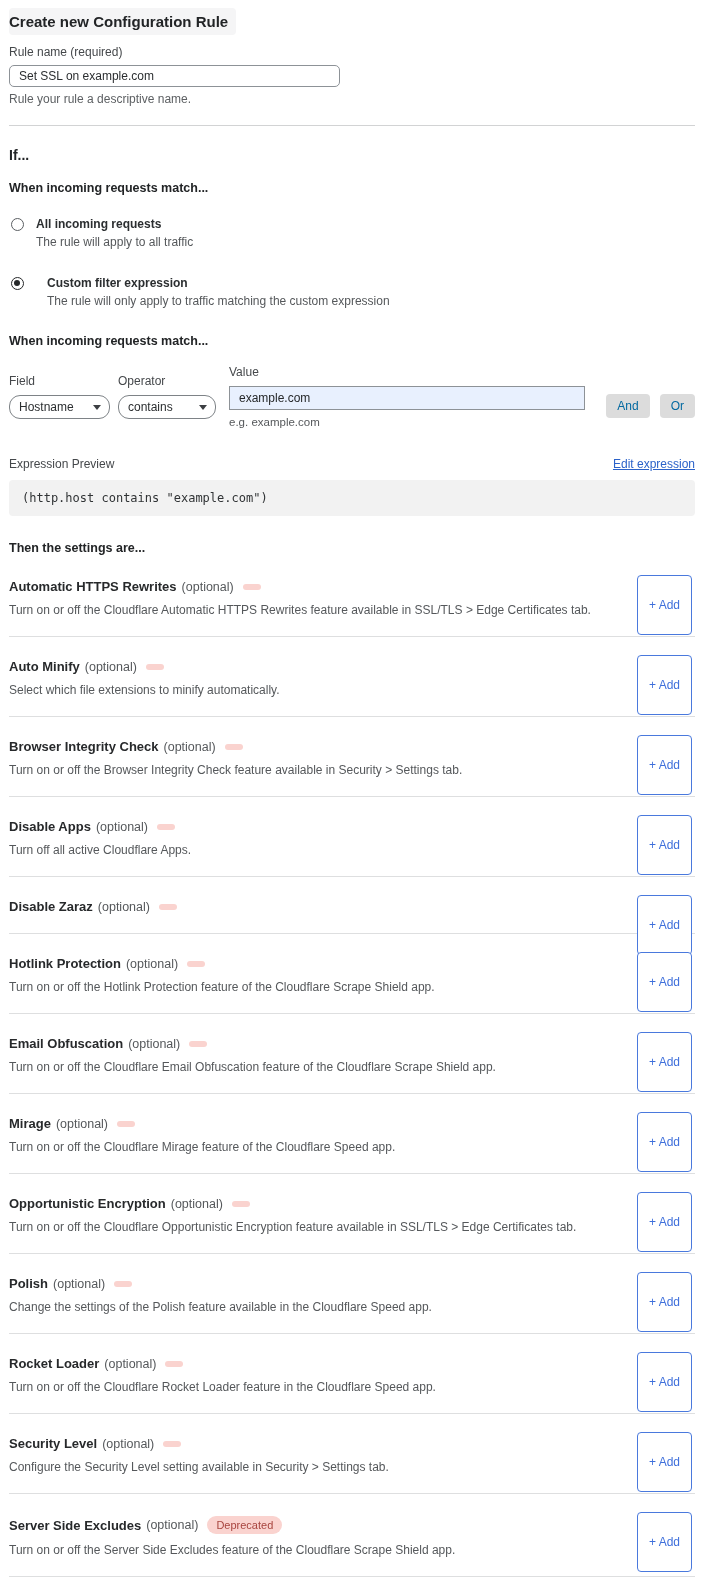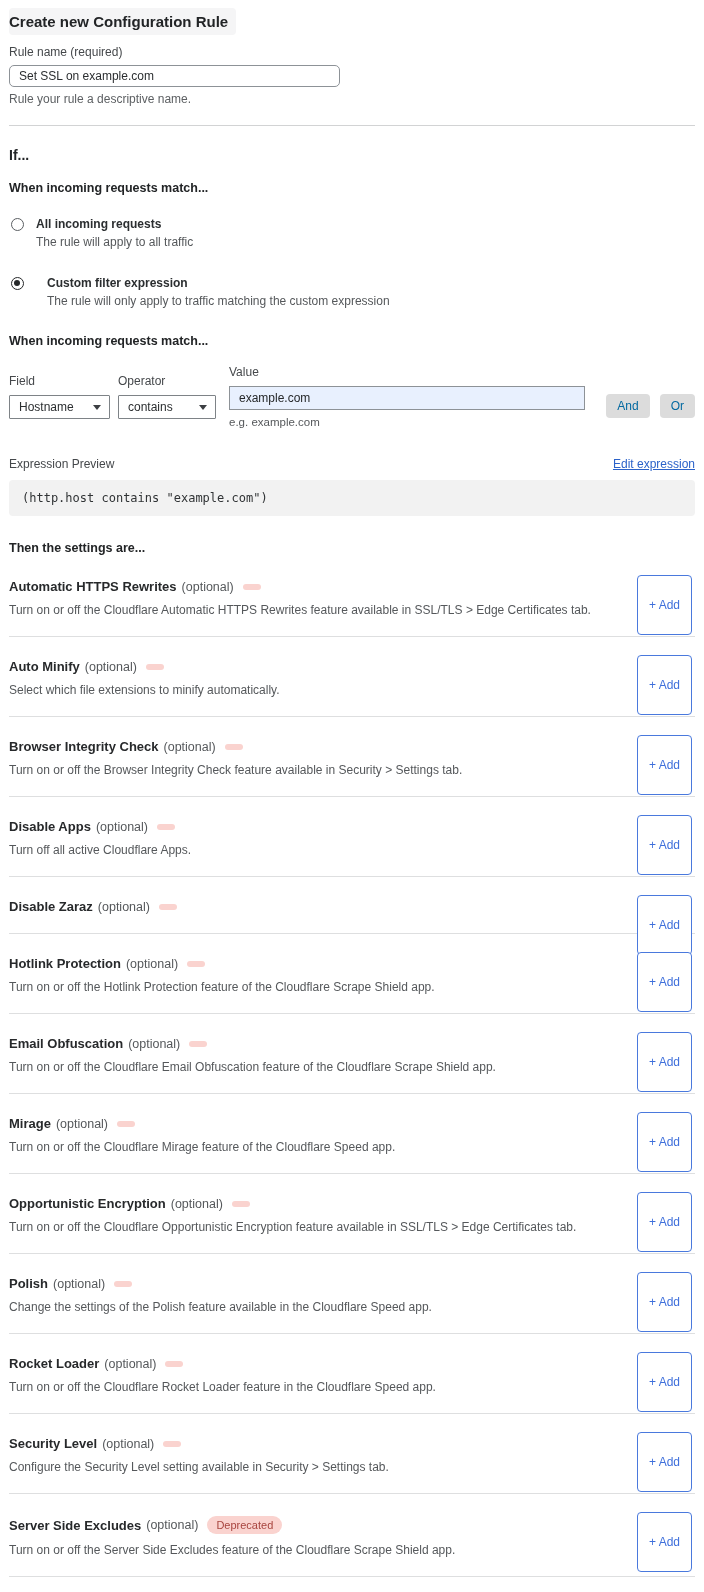--- a/index.html
+++ b/index.html
@@ -77,21 +77,21 @@
   .builder-row { display: flex; align-items: center; margin-top: 17px; }
   .builder-col { display: flex; flex-direction: column; }
   .builder-col .field-label { margin-bottom: 7px; }
   .col-field { width: 101px; margin-right: 8px; }
   .col-operator { width: 98px; margin-right: 13px; }
   .col-value { flex: 1 1 auto; }
 
   .select-box {
     height: 24px;
     border: 1px solid #7e8387;
-    border-radius: 1px;
+    border-radius: 11px;
     background: #fff;
     display: flex;
     align-items: center;
     justify-content: space-between;
     padding: 0 8px 0 9px;
     font-size: 12px;
     color: #2b2e30;
     cursor: pointer;
     user-select: none;
   }

